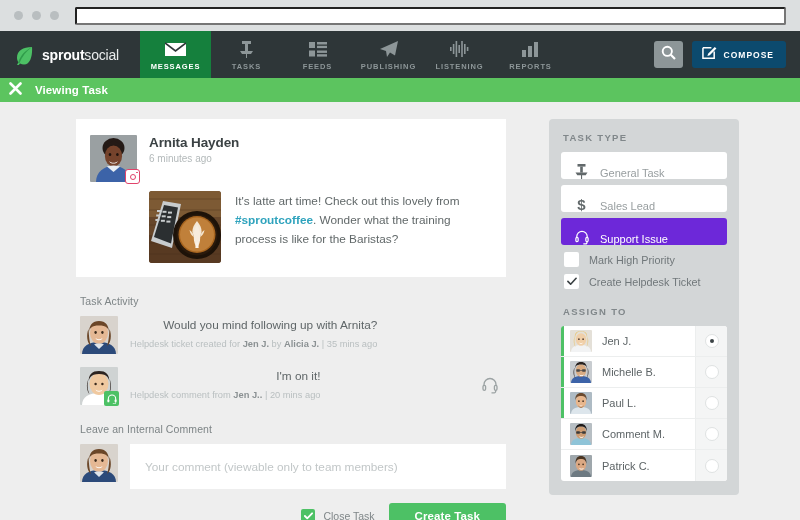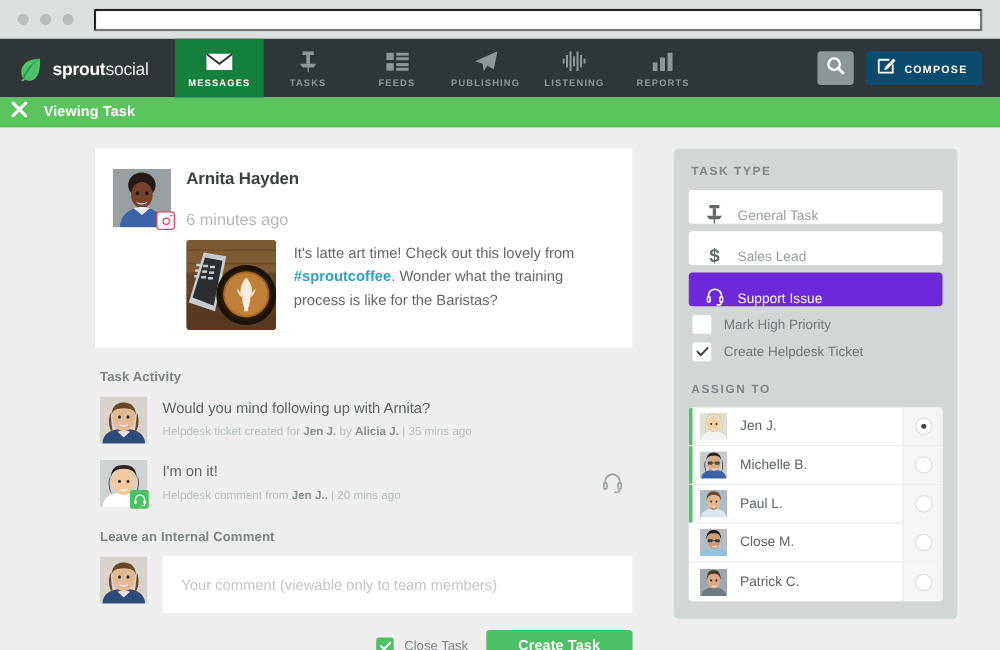--- a/index.html
+++ b/index.html
@@ -87,41 +87,41 @@
     display: flex; align-items: center; justify-content: center;
   }
   .ig-badge .ring {
     width: 6px; height: 6px; border-radius: 50%; border: 1.4px solid #e1436b;
   }
   .ig-badge .dot2 {
     position: absolute; top: 1.5px; right: 1.5px;
     width: 1.6px; height: 1.6px; border-radius: 50%; background: #e1436b;
   }
   .pname { font-size: 13.5px; font-weight: bold; color: #3b4244; letter-spacing: -0.1px; }
-  .ptime { font-size: 13px; color: #b3b9ba; margin-top: 18px; }
+  .ptime { font-size: 10px; color: #b3b9ba; margin-top: 3px; }
 
   .postbody { display: flex; gap: 14px; margin-top: 9px; margin-left: 59px; }
   .photo { width: 72px; height: 72px; flex: 0 0 auto; border-radius: 3px; overflow: hidden; display:block; }
   .ptext { font-size: 11.8px; line-height: 1.62; color: #616869; padding-top: 1px; }
   .ptext a { color: #2fa3bd; font-weight: bold; text-decoration: none; }
 
   .sectitle {
-    font-size: 10.5px; font-weight: bold; color: #7d8486;
+    font-size: 10.5px; font-weight: normal; color: #7d8486;
     margin: 18px 0 9px 4px; letter-spacing: 0.1px;
   }
 
   .actrow { display: flex; gap: 12px; align-items: flex-start; margin-bottom: 13px; padding-left: 4px; position: relative; }
   .actav-wrap { position: relative; width: 38px; height: 38px; flex: 0 0 auto; }
   .actav { width: 38px; height: 38px; display: block; border-radius: 1px; overflow: hidden; }
   .hs-badge {
     position: absolute; right: -1px; bottom: -1px; width: 15px; height: 15px;
     background: #4dc165; border-radius: 2px;
     display: flex; align-items: center; justify-content: center;
   }
-  .actmain { padding-top: 2px; }
+  .actmain { padding-top: 2px; text-align: right; }
   .acttext { font-size: 11.8px; color: #5f6668; }
   .actmeta { font-size: 9.3px; color: #b9bfc0; margin-top: 7px; }
   .actmeta b { color: #8b9193; font-weight: bold; }
   .act-hs-icon { position: absolute; right: 8px; top: 10px; }
 
   .commentbox { display: flex; gap: 12px; padding-left: 4px; margin-top: 2px; }
   .cinput {
     flex: 1; height: 45px; background: #ffffff; border: none;
     font-size: 11.8px; color: #c2c7c8; padding: 0 0 0 15px;
     font-family: "Liberation Sans", sans-serif; outline: none;
@@ -135,21 +135,21 @@
     display: flex; align-items: center; justify-content: center;
   }
   .chk-label { font-size: 10.5px; color: #7f8688; }
   .createbtn {
     background: #4dc165; border: none; border-radius: 3px; height: 26px;
     padding: 0 26px; color: #ffffff; font-size: 11.5px; font-weight: bold;
     font-family: "Liberation Sans", sans-serif; cursor: pointer; letter-spacing: 0.1px;
   }
 
   
-  .rightcol { width: 227px; margin-left: 33px; }
+  .rightcol { width: 190px; margin-left: 43px; }
   .panel { background: #d3d6d7; border-radius: 4px; padding: 13px 12px 14px 12px; }
   .ptitle {
     font-size: 9.5px; font-weight: bold; color: #80878a;
     letter-spacing: 1.3px; margin-bottom: 9px; margin-left: 2px;
   }
   .tt-opt {
     height: 27px; background: #ffffff; border-radius: 3px; margin-bottom: 6px;
     display: flex; align-items: flex-end; gap: 11px; padding-left: 13px; cursor: pointer;
   }
   .tt-opt .lbl { font-size: 11px; color: #989ea0; }
@@ -594,21 +594,21 @@
                   <rect width="22" height="22" fill="#b7bec3"></rect>
                   <path d="M1 22c0-4.5 4-7 10-7s10 2.5 10 7z" fill="#8fc4d8"></path>
                   <ellipse cx="11" cy="9.5" rx="5.2" ry="6.3" fill="#cd9c72"></ellipse>
                   <path d="M5 9C5 3.5 7.2 1 11 1s6 2.5 6 8c-.8-4-2.2-5.5-6-5.5S5.8 5 5 9z" fill="#1f1a18"></path>
                   <rect x="6.2" y="8.3" width="3.7" height="2.4" rx=".6" fill="#3a3a3a"></rect>
                   <rect x="12.1" y="8.3" width="3.7" height="2.4" rx=".6" fill="#3a3a3a"></rect>
                   <rect x="9.9" y="9.2" width="2.2" height=".7" fill="#3a3a3a"></rect>
                   <path d="M9.2 13.3c1.3 1 3.3 1 4.6 0-.6 2-4 2-4.6 0z" fill="#fff"></path>
                 </svg>
             </span>
-            <span class="aname">Close M.</span>
+            <span class="aname">Comment M.</span>
             <span class="radio-cell">
               <span class="radio"></span>
             </span>
           </div>
 
           <div class="arow">
             <span class="online-bar"></span>
             <span class="aav">
               <svg width="22" height="22" viewBox="0 0 22 22">
                   <rect width="22" height="22" fill="#9fa7ac"></rect>

